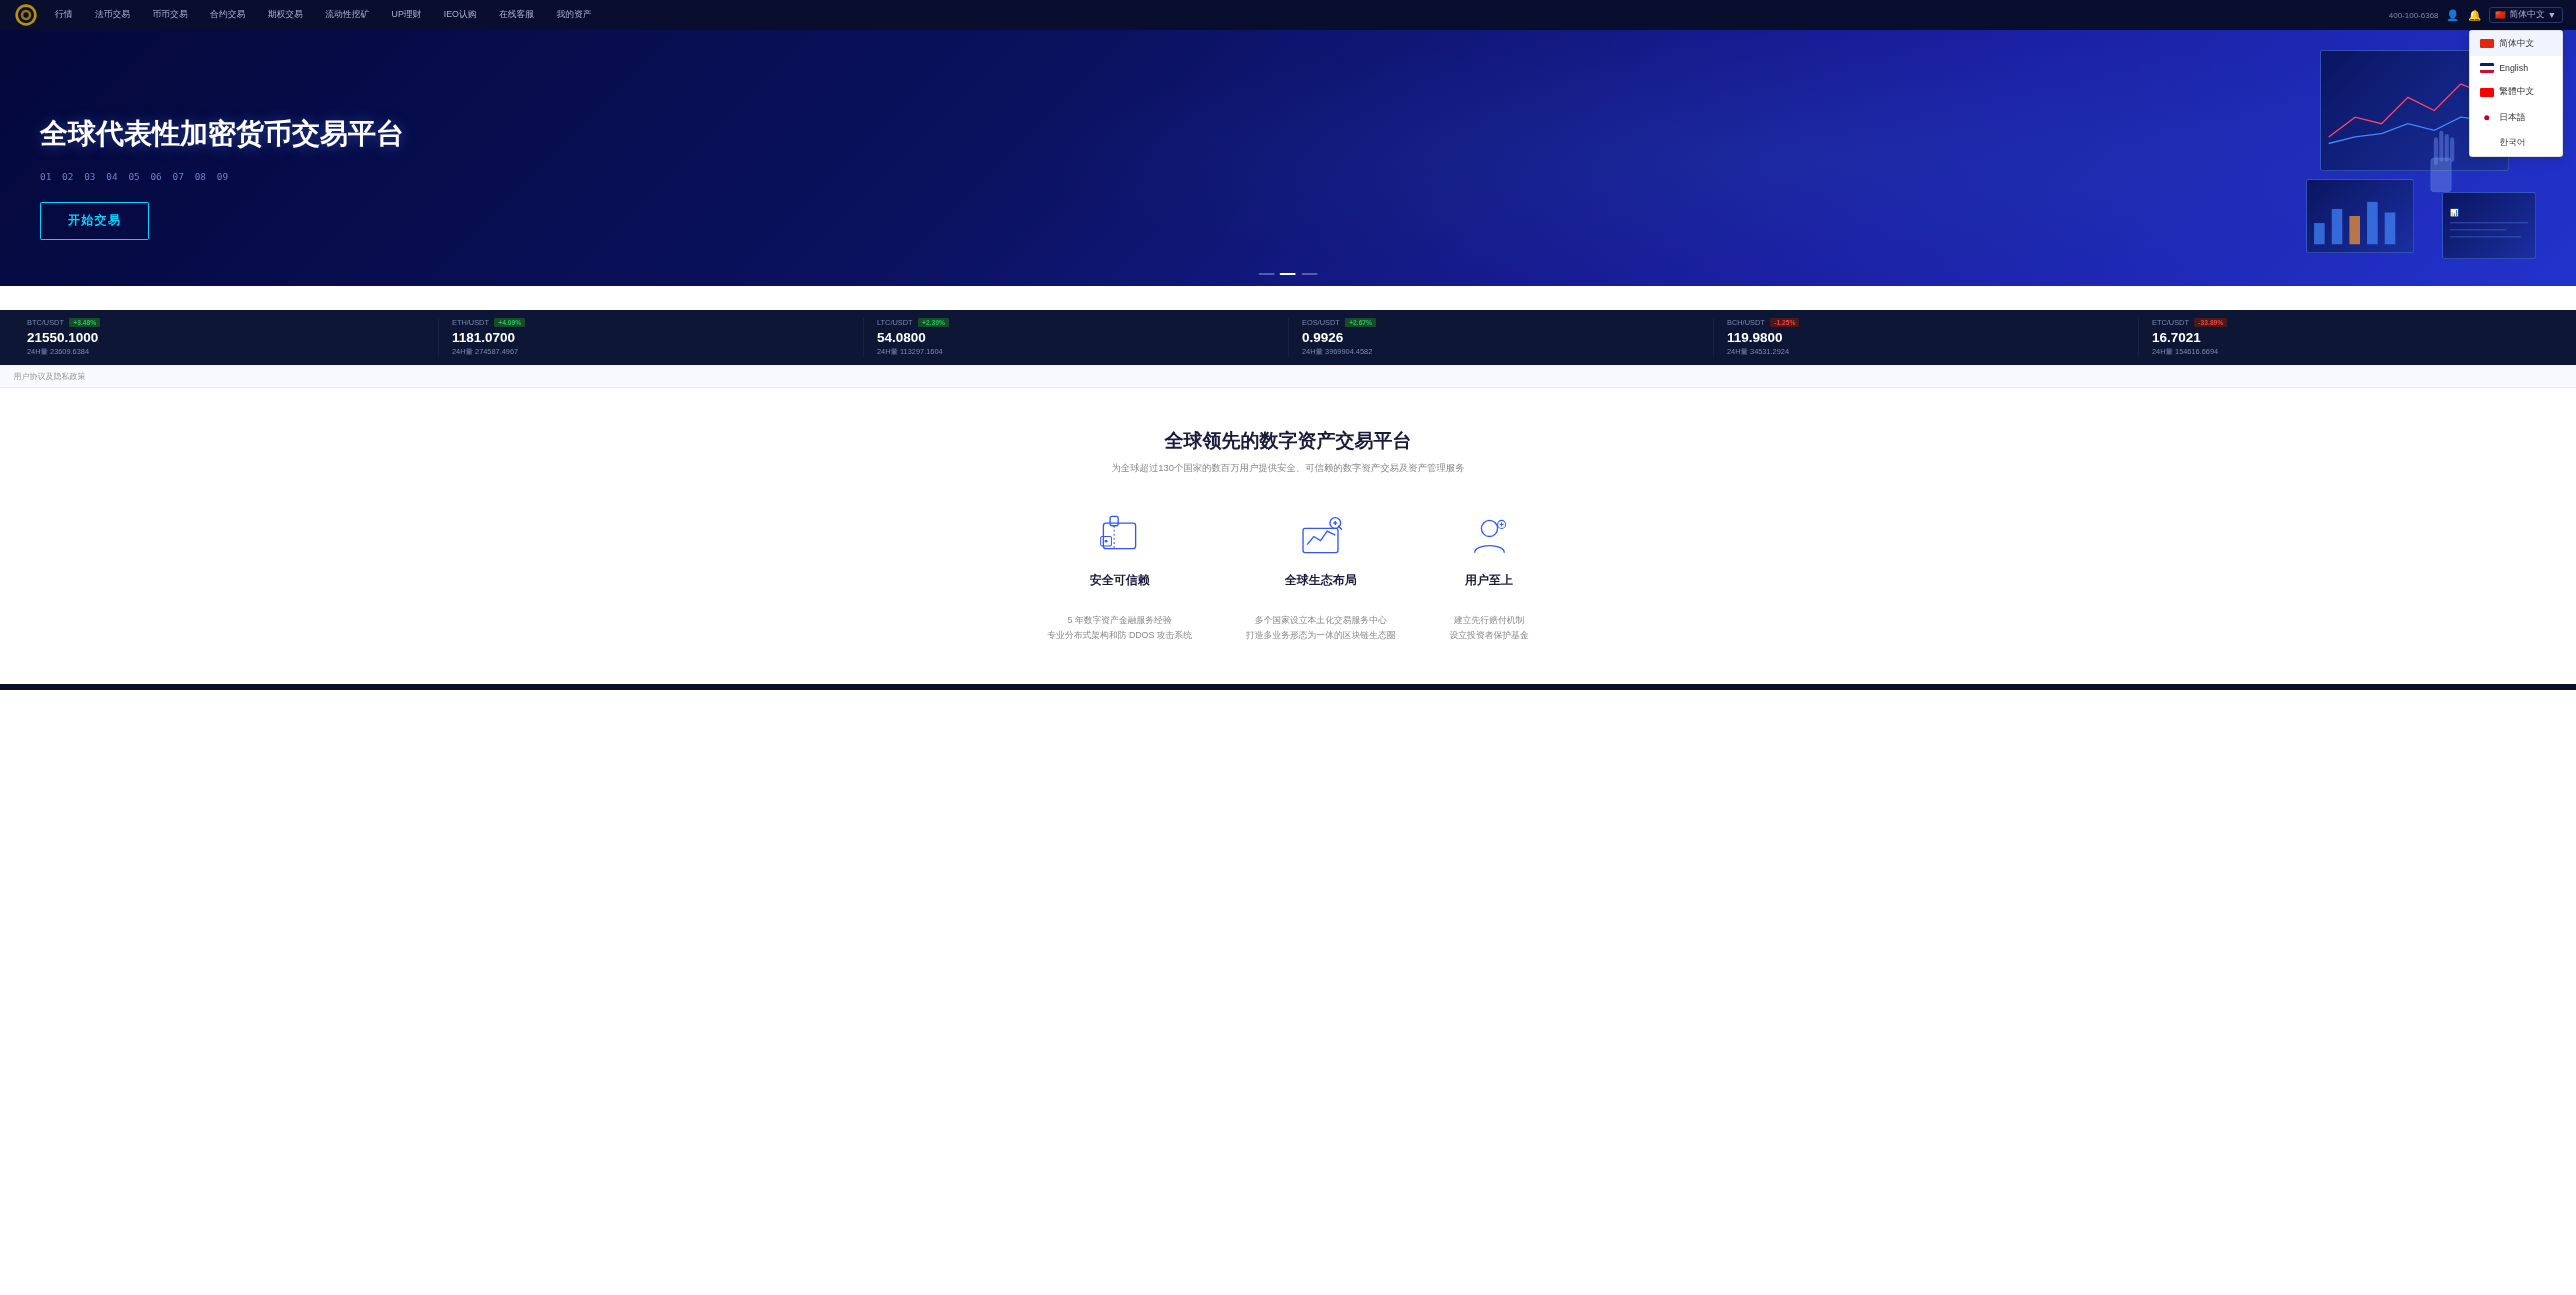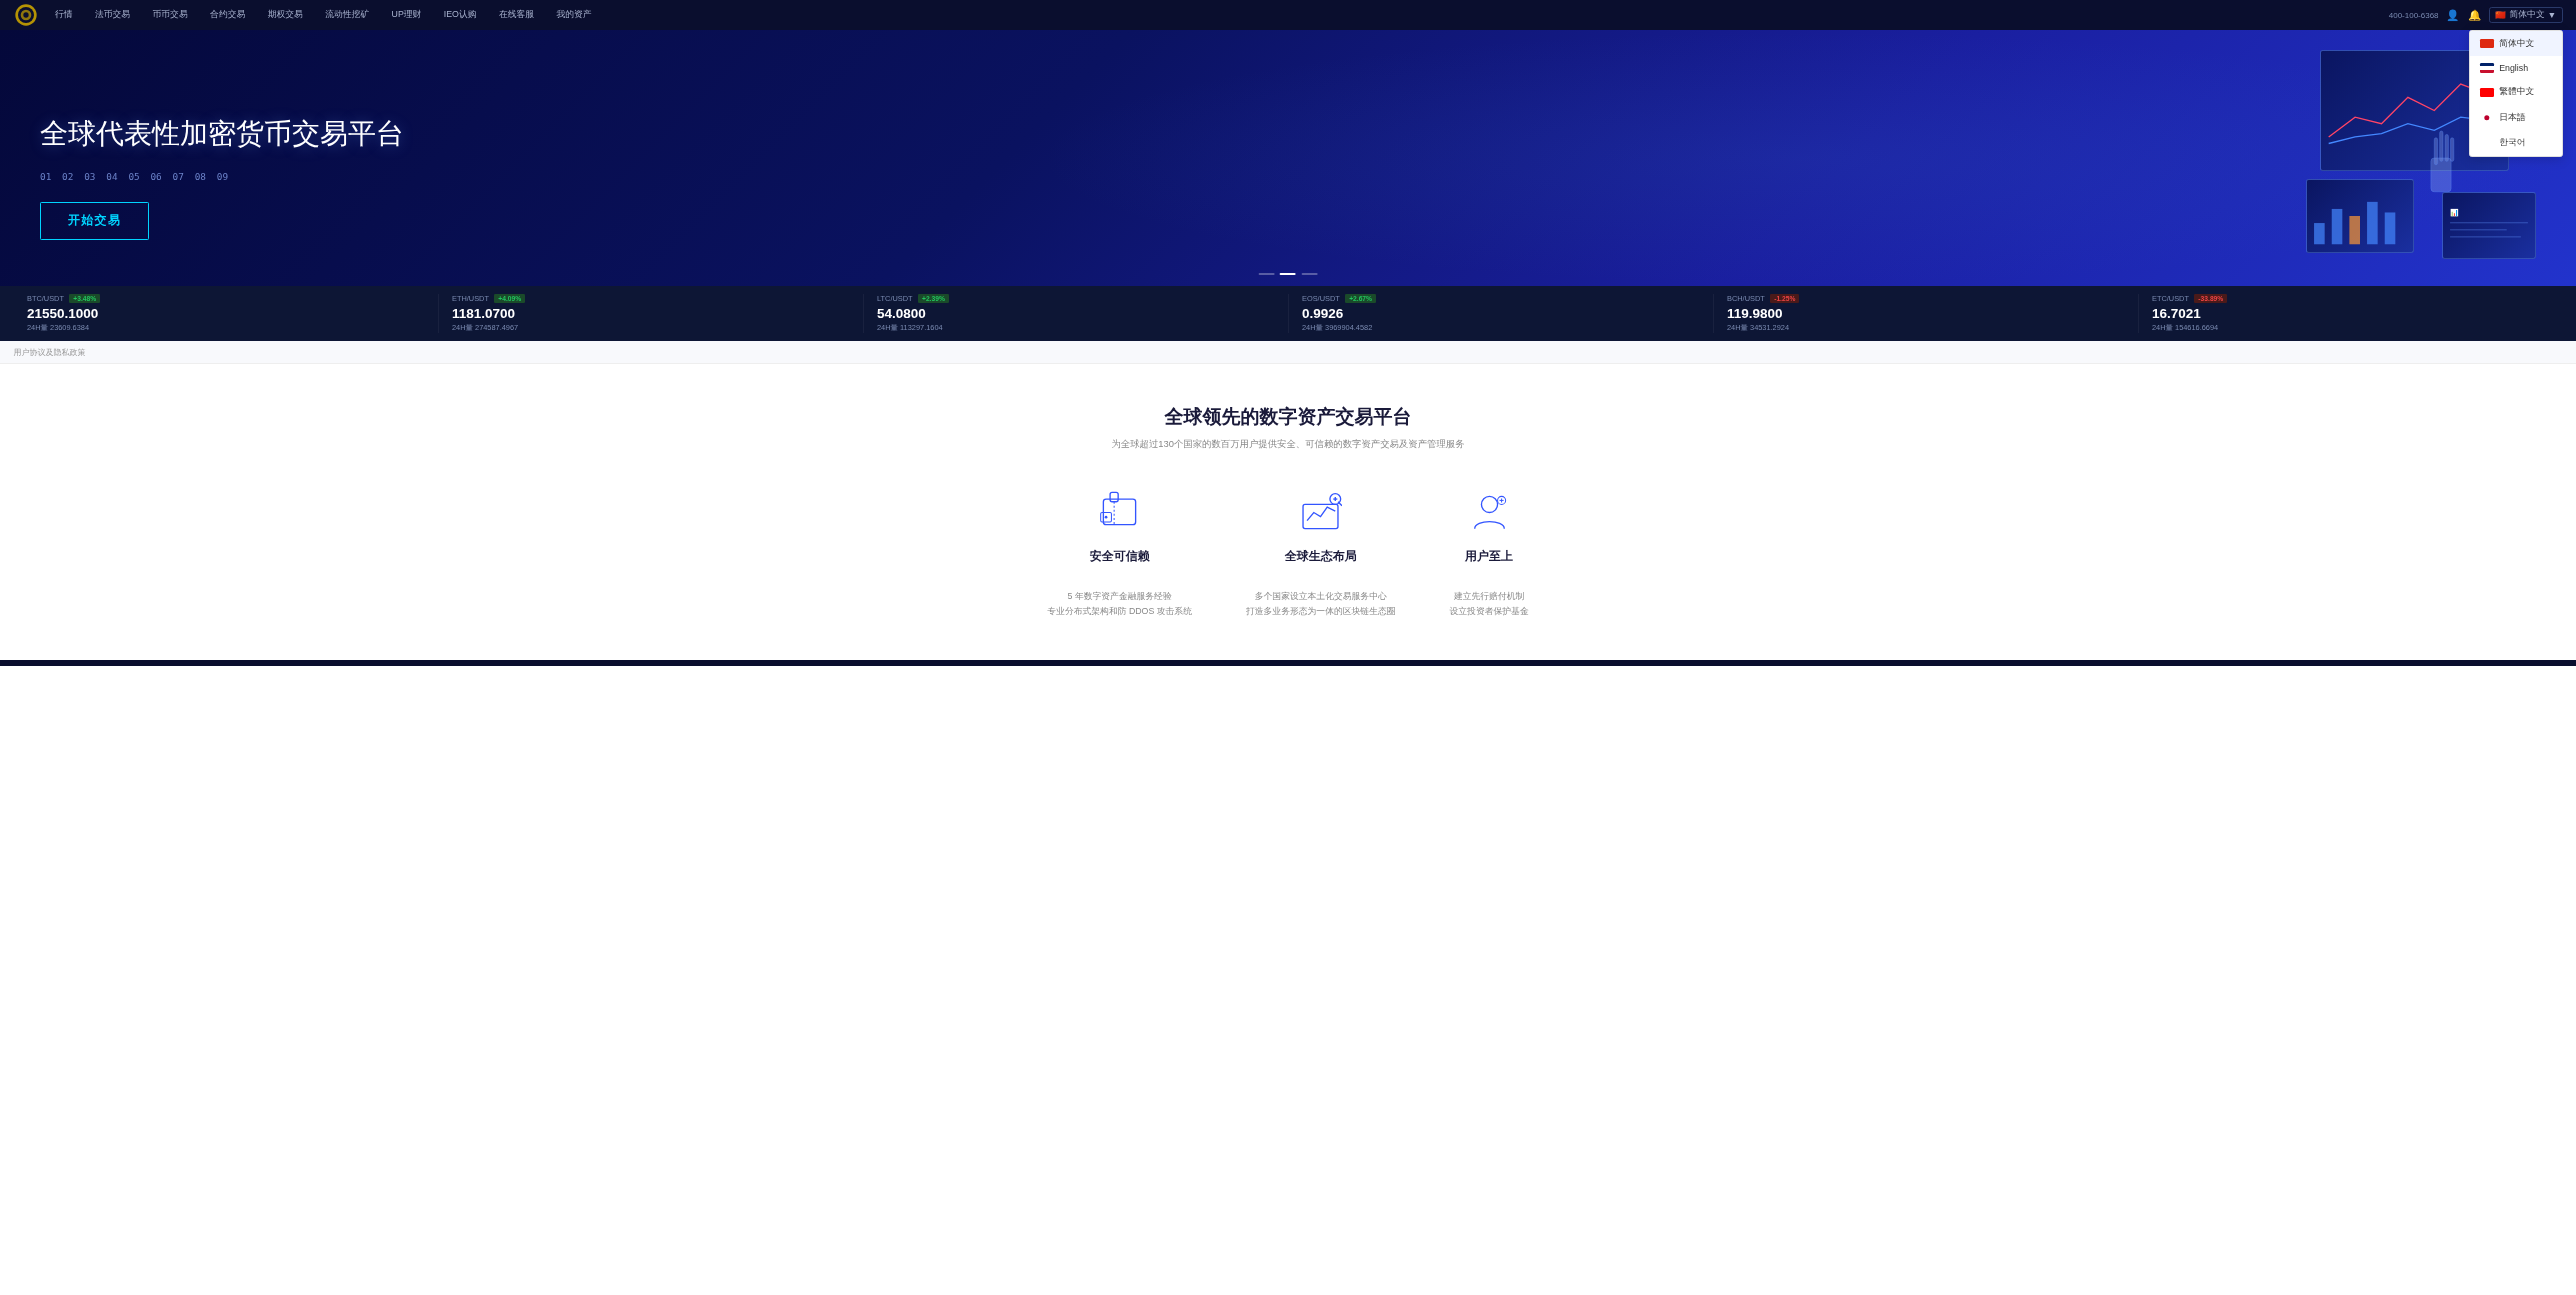--- a/index.html
+++ b/index.html
@@ -131,21 +131,21 @@
     .hero-title {
       font-size: 35px;
       font-weight: 700;
       color: #fff;
       line-height: 1.2;
       margin-bottom: 10.8px;
       text-shadow: 0 1.3px 13.5px rgba(100,150,255,0.4);
     }
     .hero-subtitle {
       font-size: 28px;
-      font-weight: 400;
+      font-weight: 700;
       color: #fff;
       line-height: 1.2;
       margin-bottom: 20px;
       text-shadow: 0 1.3px 13.5px rgba(100,150,255,0.4);
       margin-top: 41px;
     }
     .hero-numbers {
       display: flex;
       gap: 10.8px;
       margin-bottom: 20px;
@@ -245,20 +245,21 @@
     }
     .hero-dot.active { background: #fff; }
 
     
     .ticker-bar {
       background: #0d1635;
       padding: 8px 13.5px;
       display: flex;
       gap: 0;
       overflow-x: auto;
+      margin-top: 24px;
     }
     .ticker-item {
       flex: 1;
       min-width: 135px;
       padding: 0 13.5px;
       border-right: 0.7px solid rgba(255,255,255,0.05);
     }
     .ticker-item:last-child { border-right: none; }
     .ticker-pair {
       font-size: 7.4px;

